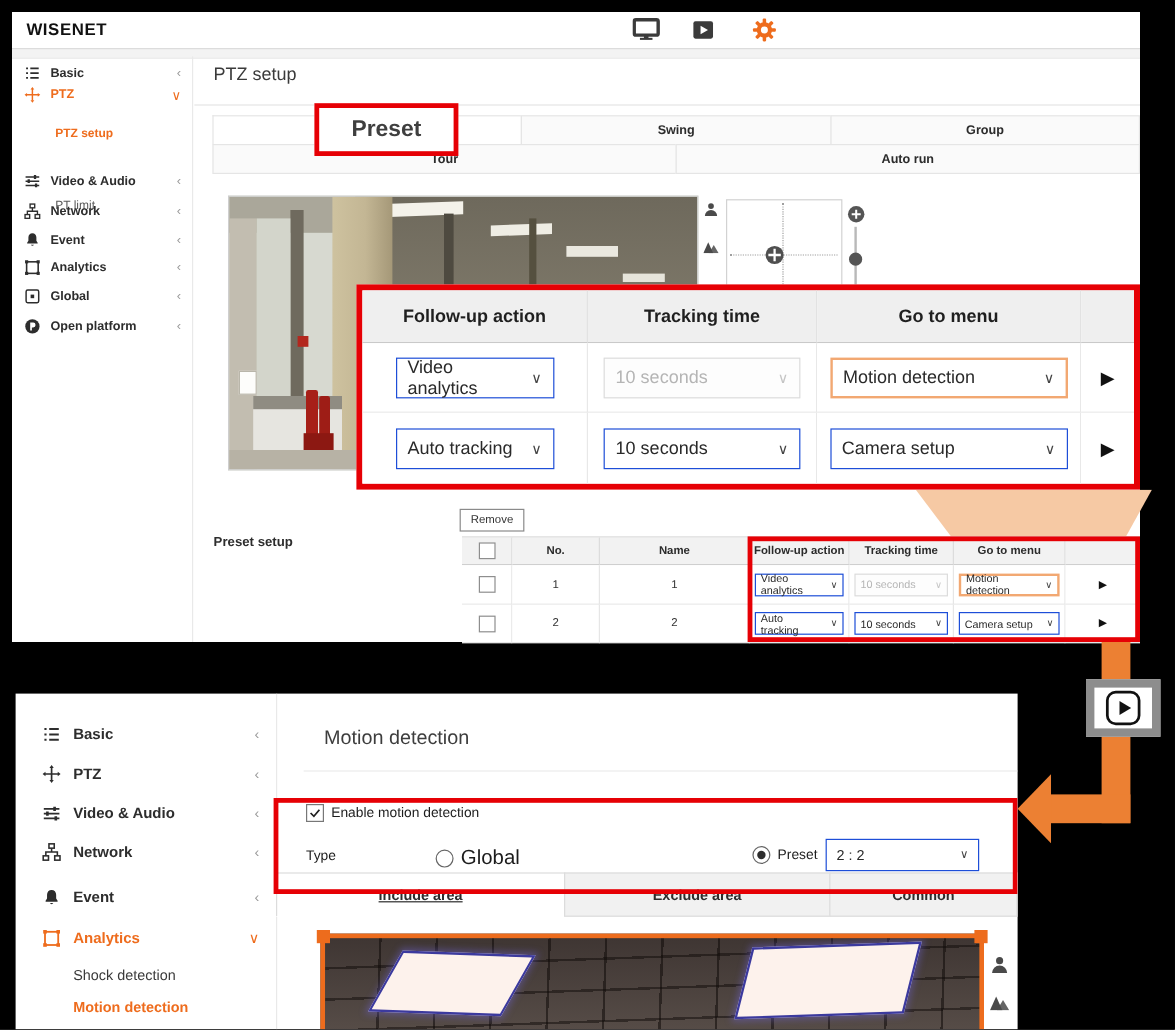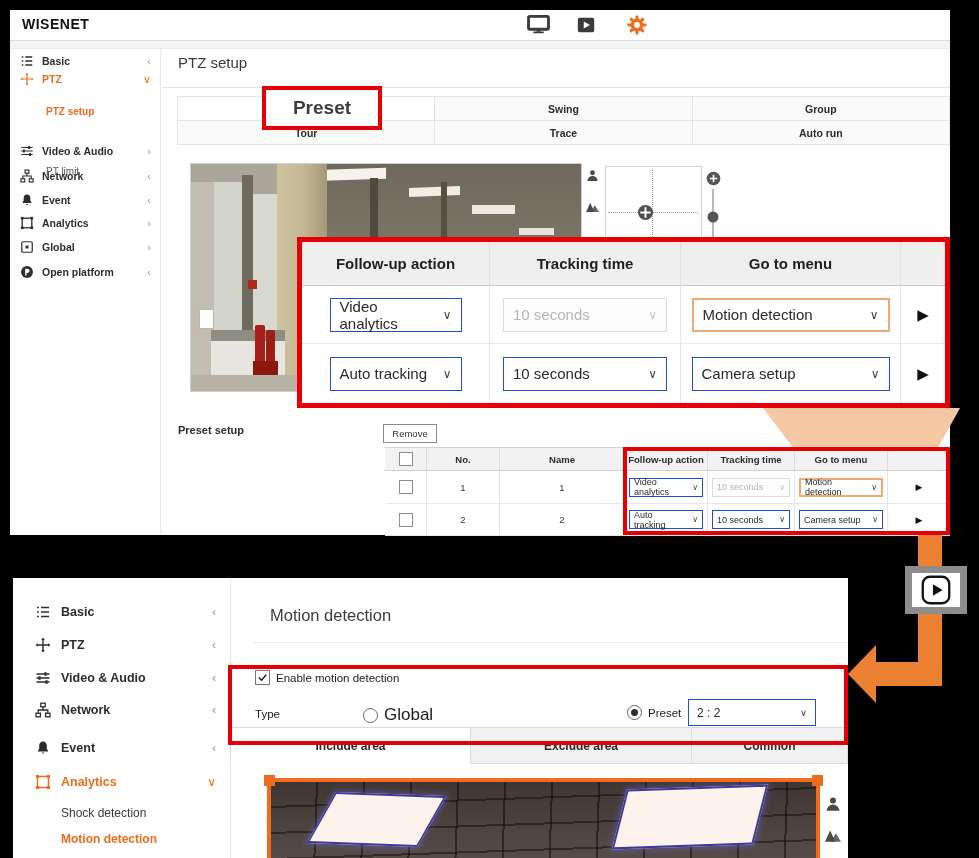--- a/index.html
+++ b/index.html
@@ -42,21 +42,21 @@
   .co-c{display:flex;align-items:center;justify-content:center;border-right:1px solid #e8e8e8;border-bottom:1px solid #e8e8e8;background:#fff;}
   .noR{border-right:none !important;}
   .sel{display:flex;align-items:center;justify-content:space-between;background:#fff;border:1px solid #1d4ed8;color:#2a2a2a;cursor:pointer;box-sizing:border-box;}
   .ov-sel{height:34px;font-size:15px;padding:0 9px;}
   .sel .crt{color:#444;font-size:.8em;margin-left:6px;}
   .sel.dis{color:#b5b5b5;border-color:#dcdcdc;background:#fdfdfd;cursor:default;}
   .sel.dis .crt{color:#c5c5c5;}
   .sel.hot{border:2px solid #f2a872;}
   .playarr{color:#111;cursor:pointer;}
   
-  #ps-label{position:absolute;left:168px;top:414px;font-size:11px;font-weight:bold;color:#2d2d2d;}
+  #ps-label{position:absolute;left:168px;top:436px;font-size:11px;font-weight:bold;color:#2d2d2d;}
   #ps-remove{position:absolute;left:373px;top:414px;width:52px;height:17px;background:#fff;border:1px solid #8a8a8a;
              font-size:9.5px;color:#333;display:flex;align-items:center;justify-content:center;cursor:pointer;}
   #ps-table{position:absolute;left:375px;top:437px;display:grid;grid-template-columns:42px 73px 125px 83px 87px 93px 62px;
             grid-template-rows:23px 33px 32px;border-top:1px solid #d5d5d5;}
   .t-h{background:#f2f2f2;font-size:9.5px;font-weight:bold;color:#2b2b2b;display:flex;align-items:center;justify-content:center;
        border-right:1px solid #dcdcdc;border-bottom:1px solid #cfcfcf;}
   .t-c{background:#fff;font-size:9.5px;color:#333;display:flex;align-items:center;justify-content:center;
        border-right:1px solid #e6e6e6;border-bottom:1px solid #e6e6e6;}
   .cb{width:12px;height:12px;border:1px solid #8e8e8e;background:#fff;cursor:pointer;}
   .tb-sel{height:19px;font-size:9px;padding:0 4px;}
@@ -209,21 +209,20 @@
     <div id="tp-title">PTZ setup</div>
     <div id="tp-divider"></div>
 
     <div class="tabrow" style="top:86px;">
       <div class="tab active">Preset</div>
       <div class="tab">Swing</div>
       <div class="tab">Group</div>
     </div>
     <div class="tabrow" style="top:110px;">
       <div class="tab">Tour</div>
-      <div class="tab">Trace</div>
       <div class="tab">Auto run</div>
     </div>
     <div id="preset-callout">Preset</div>
 
     <div id="cam1">
       <div class="c1" style="left:0;top:0;width:100%;height:13%;background:#aaa79a;"></div>
       <div class="c1" style="left:27%;top:0;width:73%;height:62%;background:linear-gradient(180deg,#6e695c,#857f6f);"></div>
       <div class="c1" style="left:27%;top:62%;width:73%;height:38%;background:#a9a496;"></div>
       <div class="c1" style="left:30%;top:2%;width:20%;height:5%;background:#f4f2ea;transform:skewY(-2deg);"></div>
       <div class="c1" style="left:56%;top:10%;width:13%;height:4%;background:#efede4;transform:skewY(-2deg);"></div>
@@ -484,21 +483,21 @@
           <span class="dot"></span>
         </span>
       <span style="margin-left:6px;font-size:11.5px;color:#1c1c1c;">Preset</span>
     </div>
     <div class="sel" style="position:absolute;left:675px;top:121px;width:128px;height:27px;font-size:12px;padding:0 8px;">
       <span>2 : 2</span>
         <span class="crt">∨</span>
     </div>
     <div id="bp-redbox"></div>
 
-    <div class="bp-tab active" style="left:217px;width:241px;">Include area</div>
+    <div class="bp-tab active" style="left:217px;width:241px;text-decoration:underline;">Include area</div>
     <div class="bp-tab" style="left:457px;width:222px;">Exclude area</div>
     <div class="bp-tab" style="left:678px;width:157px;">Common</div>
 
     <div id="cam2">
       <div id="cam2-inner">
         <div class="lightp" style="left:9%;top:16%;width:20%;height:62%;transform:skewX(-28deg) rotate(2deg);"></div>
         <div class="lightp" style="left:64%;top:6%;width:25%;height:74%;transform:skewX(-16deg) rotate(-2deg);"></div>
       </div>
       <span class="handle" style="left:-7px;top:-7px;"></span>
       <span class="handle" style="right:-7px;top:-7px;"></span>

